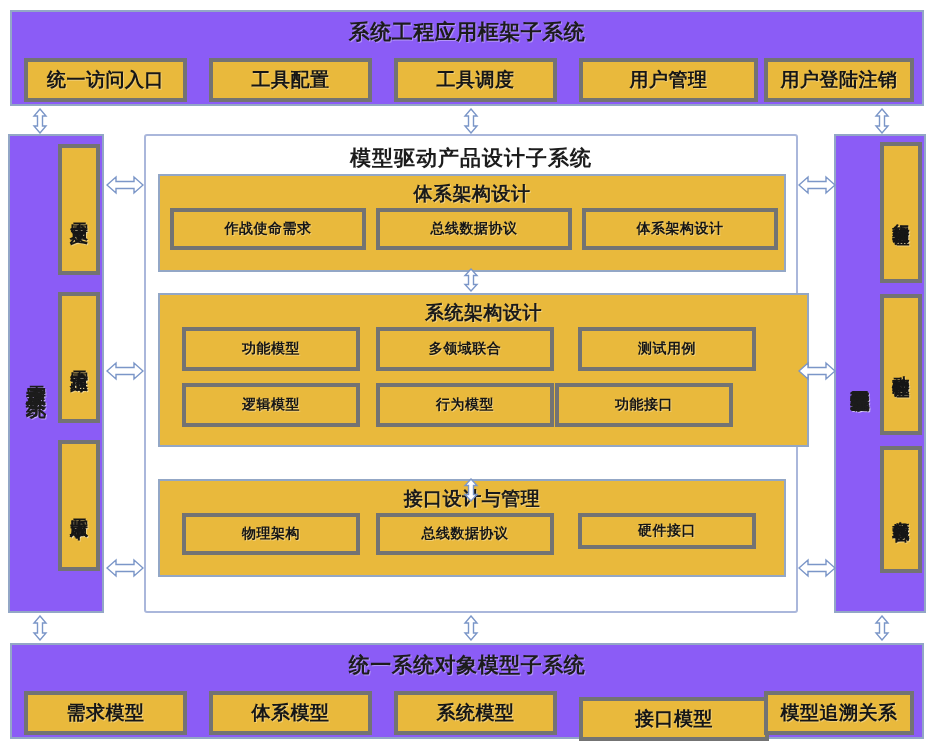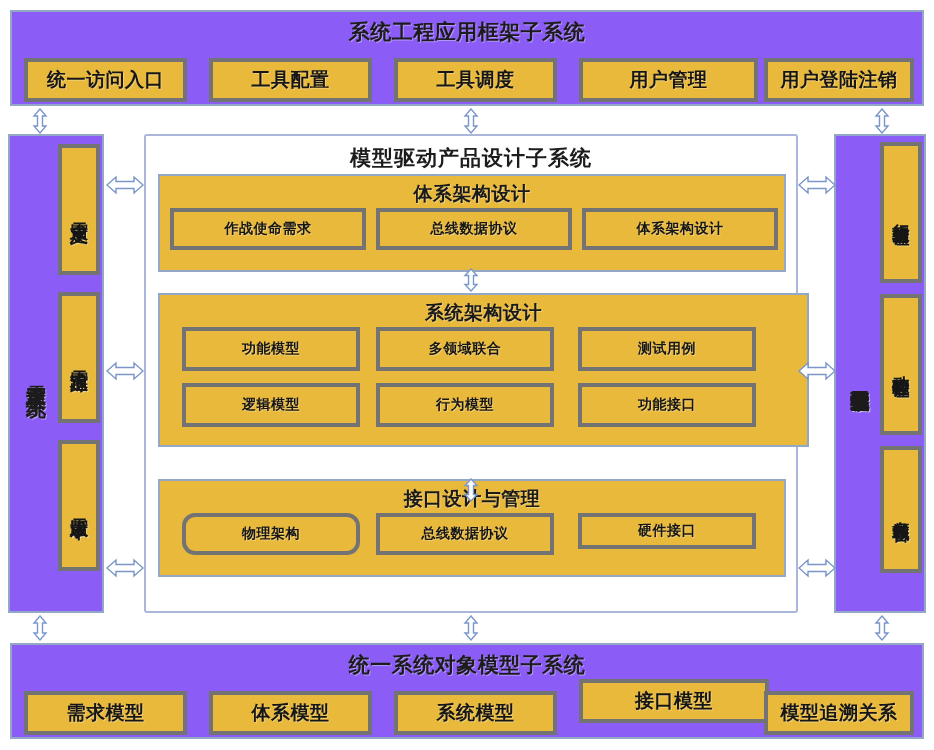--- a/index.html
+++ b/index.html
@@ -166,37 +166,37 @@
       <div class="cell group-cell" style="left:422px; top:32px; width:196px; height:42px;">体系架构设计</div>
     </div>
 
     <div class="group" style="left:12px; top:157px; width:651px; height:154px;">
       <div class="group-title">系统架构设计</div>
       <div class="cell group-cell" style="left:22px;  top:32px; width:178px; height:44px;">功能模型</div>
       <div class="cell group-cell" style="left:216px; top:32px; width:178px; height:44px;">多领域联合</div>
       <div class="cell group-cell" style="left:418px; top:32px; width:178px; height:44px;">测试用例</div>
       <div class="cell group-cell" style="left:22px;  top:88px; width:178px; height:44px;">逻辑模型</div>
       <div class="cell group-cell" style="left:216px; top:88px; width:178px; height:44px;">行为模型</div>
-      <div class="cell group-cell" style="left:418px; top:88px; width:178px; height:44px;">功能接口</div>
+      <div class="cell group-cell" style="left:395px; top:88px; width:178px; height:44px;">功能接口</div>
     </div>
 
     <div class="group" style="left:12px; top:343px; width:628px; height:98px;">
       <div class="group-title">接口设计与管理</div>
-      <div class="cell group-cell" style="left:22px;  top:32px; width:178px; height:42px;border-radius:13px;">物理架构</div>
+      <div class="cell group-cell" style="left:22px;  top:32px; width:178px; height:42px;">物理架构</div>
       <div class="cell group-cell" style="left:216px; top:32px; width:178px; height:42px;">总线数据协议</div>
       <div class="cell group-cell" style="left:418px; top:32px; width:178px; height:36px;">硬件接口</div>
     </div>
   </div>
 
   <div class="panel" id="bottom-bar" style="left:10px; top:643px; width:914px; height:96px;">
     <div class="panel-title bar-title">统一系统对象模型子系统</div>
     <div class="cell bar-cell" style="left:12px;  top:46px; width:163px; height:44px;">需求模型</div>
     <div class="cell bar-cell" style="left:197px; top:46px; width:163px; height:44px;">体系模型</div>
     <div class="cell bar-cell" style="left:382px; top:46px; width:163px; height:44px;">系统模型</div>
-    <div class="cell bar-cell" style="left:567px; top:34px; width:190px; height:44px;">接口模型</div>
+    <div class="cell bar-cell" style="left:567px; top:52px; width:190px; height:44px;">接口模型</div>
     <div class="cell bar-cell" style="left:752px; top:46px; width:150px; height:44px;">模型追溯关系</div>
   </div>
 
   <div class="arrow" style="left:30px; top:108px; width:20px; height:26px;">
     <svg viewBox="0 0 20 26">
         <path d="M10 1 L16 8 L12.5 8 L12.5 18 L16 18 L10 25 L4 18 L7.5 18 L7.5 8 L4 8 Z" fill="#FFFFFF" stroke="#7B96C8" stroke-width="1.4"></path>
       </svg>
   </div>
   <div class="arrow" style="left:461px; top:108px; width:20px; height:26px;">
     <svg viewBox="0 0 20 26">

